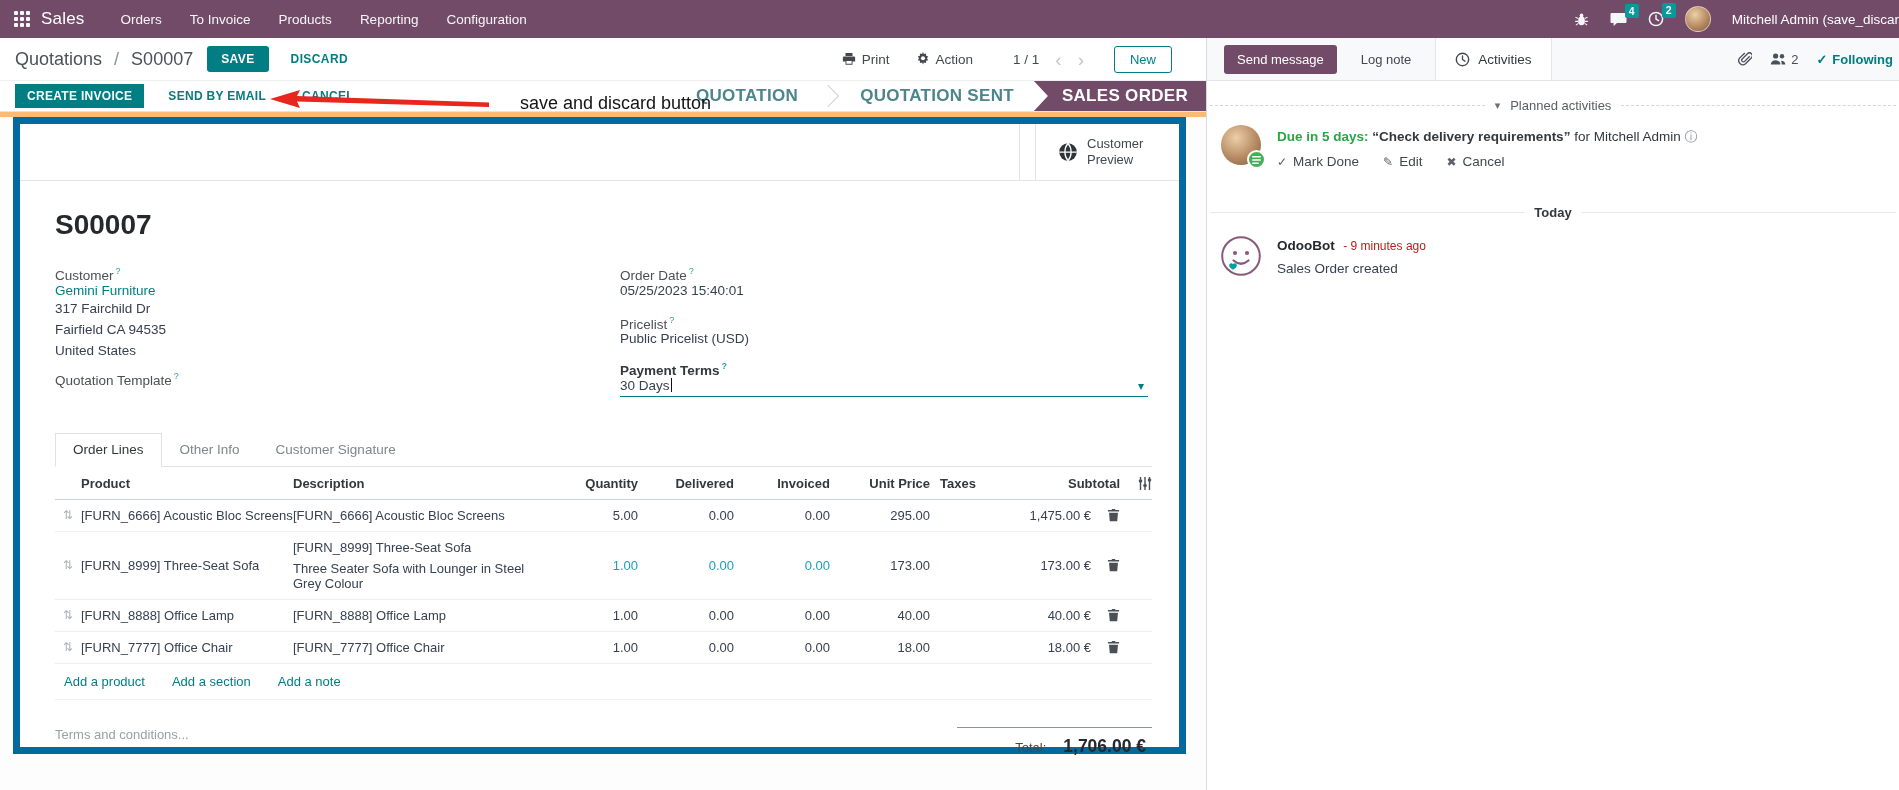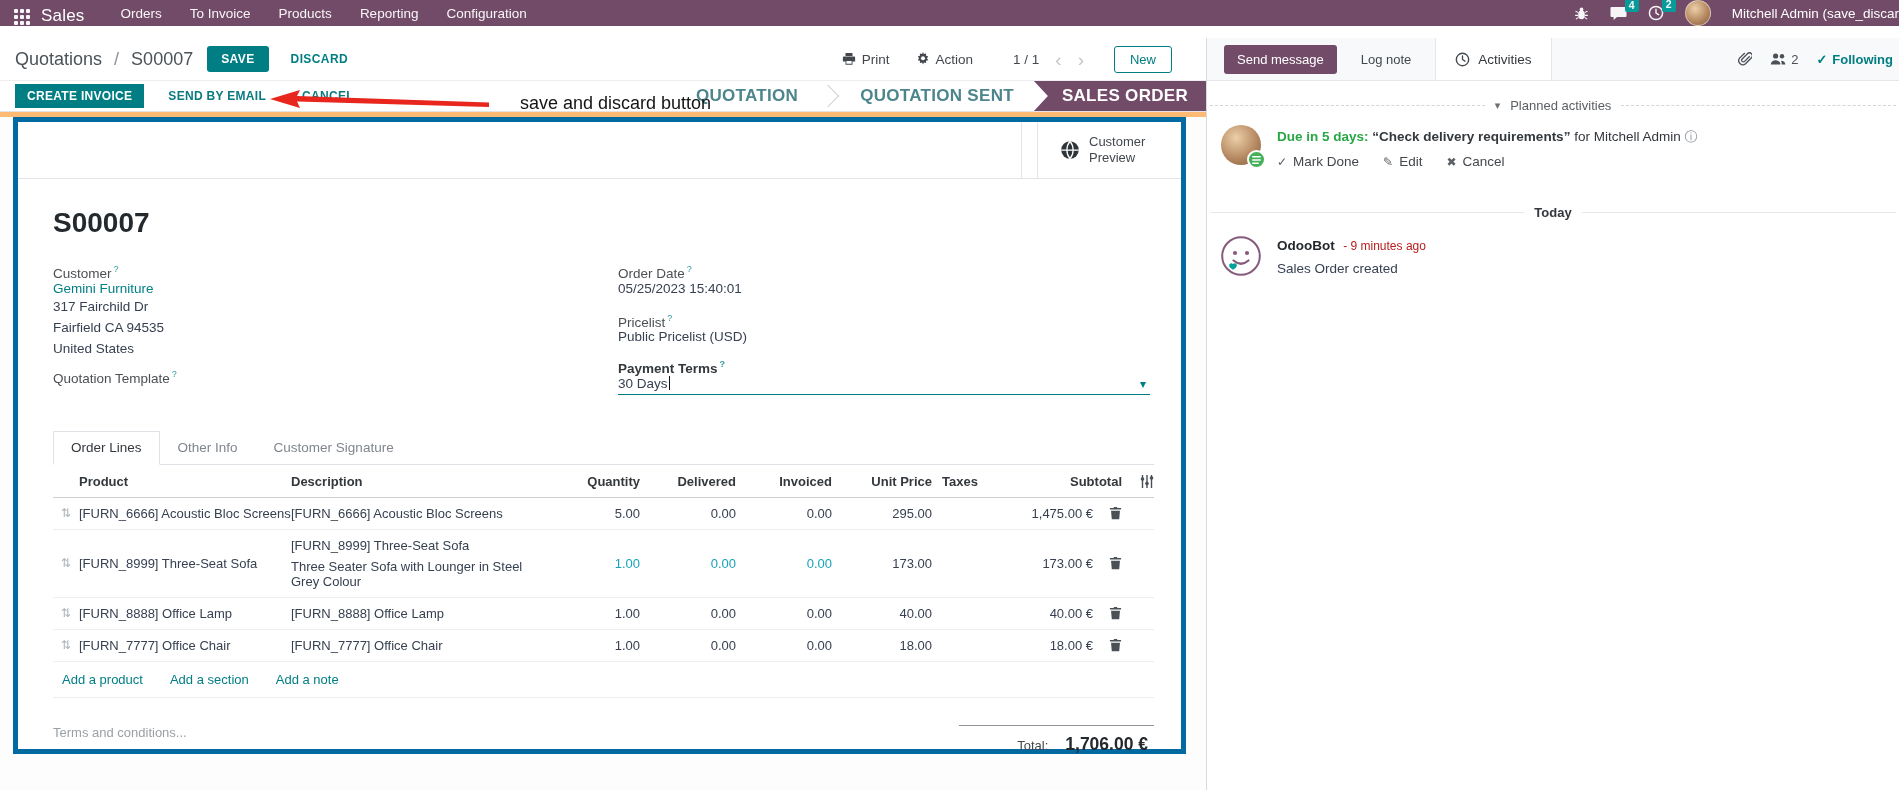--- a/index.html
+++ b/index.html
@@ -1,21 +1,21 @@
 <!DOCTYPE html>
 <html><head>
 <meta charset="utf-8">
 <style>
   * { margin:0; padding:0; box-sizing:border-box; }
   html,body { width:1899px; height:790px; overflow:hidden; background:#fff;
               font-family:"Liberation Sans", sans-serif; color:#374151; }
   .page { position:relative; width:1899px; height:790px; }
 
   
-  .topnav { height:26px; background:#714B67; display:flex; align-items:flex-end; color:#fff; padding-left:10px; }
+  .topnav { height:38px; background:#714B67; display:flex; align-items:center; color:#fff; padding-left:10px; }
   .apps-grid { width:17px; height:17px; display:grid; grid-template-columns:repeat(3,4px); grid-template-rows:repeat(3,4px);
                gap:2px; margin:0 10px 0 4px; cursor:pointer; }
   .apps-grid i { background:#fff; border-radius:1px; opacity:.95; }
   .app-name { font-size:17px; font-weight:400; margin-right:22px; letter-spacing:.2px; }
   .nav-menu { display:flex; align-items:center; height:100%; }
   .nav-menu .mi { font-size:13.5px; padding:0 14px; height:100%; display:flex; align-items:center; color:rgba(255,255,255,.95); cursor:pointer; }
   .nav-right { margin-left:auto; display:flex; align-items:center; gap:21px; height:100%; overflow:hidden; }
   .nav-ic { position:relative; display:flex; align-items:center; color:#fff; opacity:.95; cursor:pointer; }
   .badge { position:absolute; top:-8px; right:-12px; background:#00A09D; color:#fff; font-size:10.5px;
            line-height:1; padding:2px 4px; border-radius:2px; font-weight:bold; }
@@ -56,21 +56,21 @@
            color:#4c858c; cursor:pointer; }
   .stage-sep { width:22px; position:relative; }
   .stage-sep::before { content:""; position:absolute; top:50%; left:2px; width:15px; height:15px;
                        border-top:1px solid #cdd2d7; border-right:1px solid #cdd2d7;
                        transform:translateY(-50%) rotate(45deg); }
   .stage.active { background:#714B67; color:#fff; padding:0 18px 0 28px;
                   clip-path:polygon(0 0, 100% 0, 100% 100%, 0 100%, 14px 50%); }
 
   
   .content { height:calc(100% - 74px); background:#fdfdfd; }
-  .sheet { margin:5px 20px 5px 13px; background:#fff; border:5px solid #0369a1; height:637px; position:relative; }
+  .sheet { margin:5px 20px 5px 13px; background:#fff; border:7px solid #0369a1; height:637px; position:relative; }
   .btnbox { height:57px; border-bottom:1px solid #e2e5e8; display:flex; justify-content:flex-end; align-items:stretch; }
   .btnbox .slim-cell { width:16px; border-left:1px solid #e2e5e8; }
   .preview-btn { width:144px; border-left:1px solid #e2e5e8; display:flex; align-items:center; justify-content:center;
                  gap:9px; cursor:pointer; color:#42484e; background:#fff; }
   .preview-btn .lbl { font-size:13px; line-height:1.25; width:70px; }
   .sheet-body { padding:28px 27px 0 35px; }
   .rec-name { font-size:28px; font-weight:600; color:#24292e; }
   .fields { display:flex; margin-top:25px; }
   .fcol-left { width:565px; }
   .fcol-right { flex:1; }

